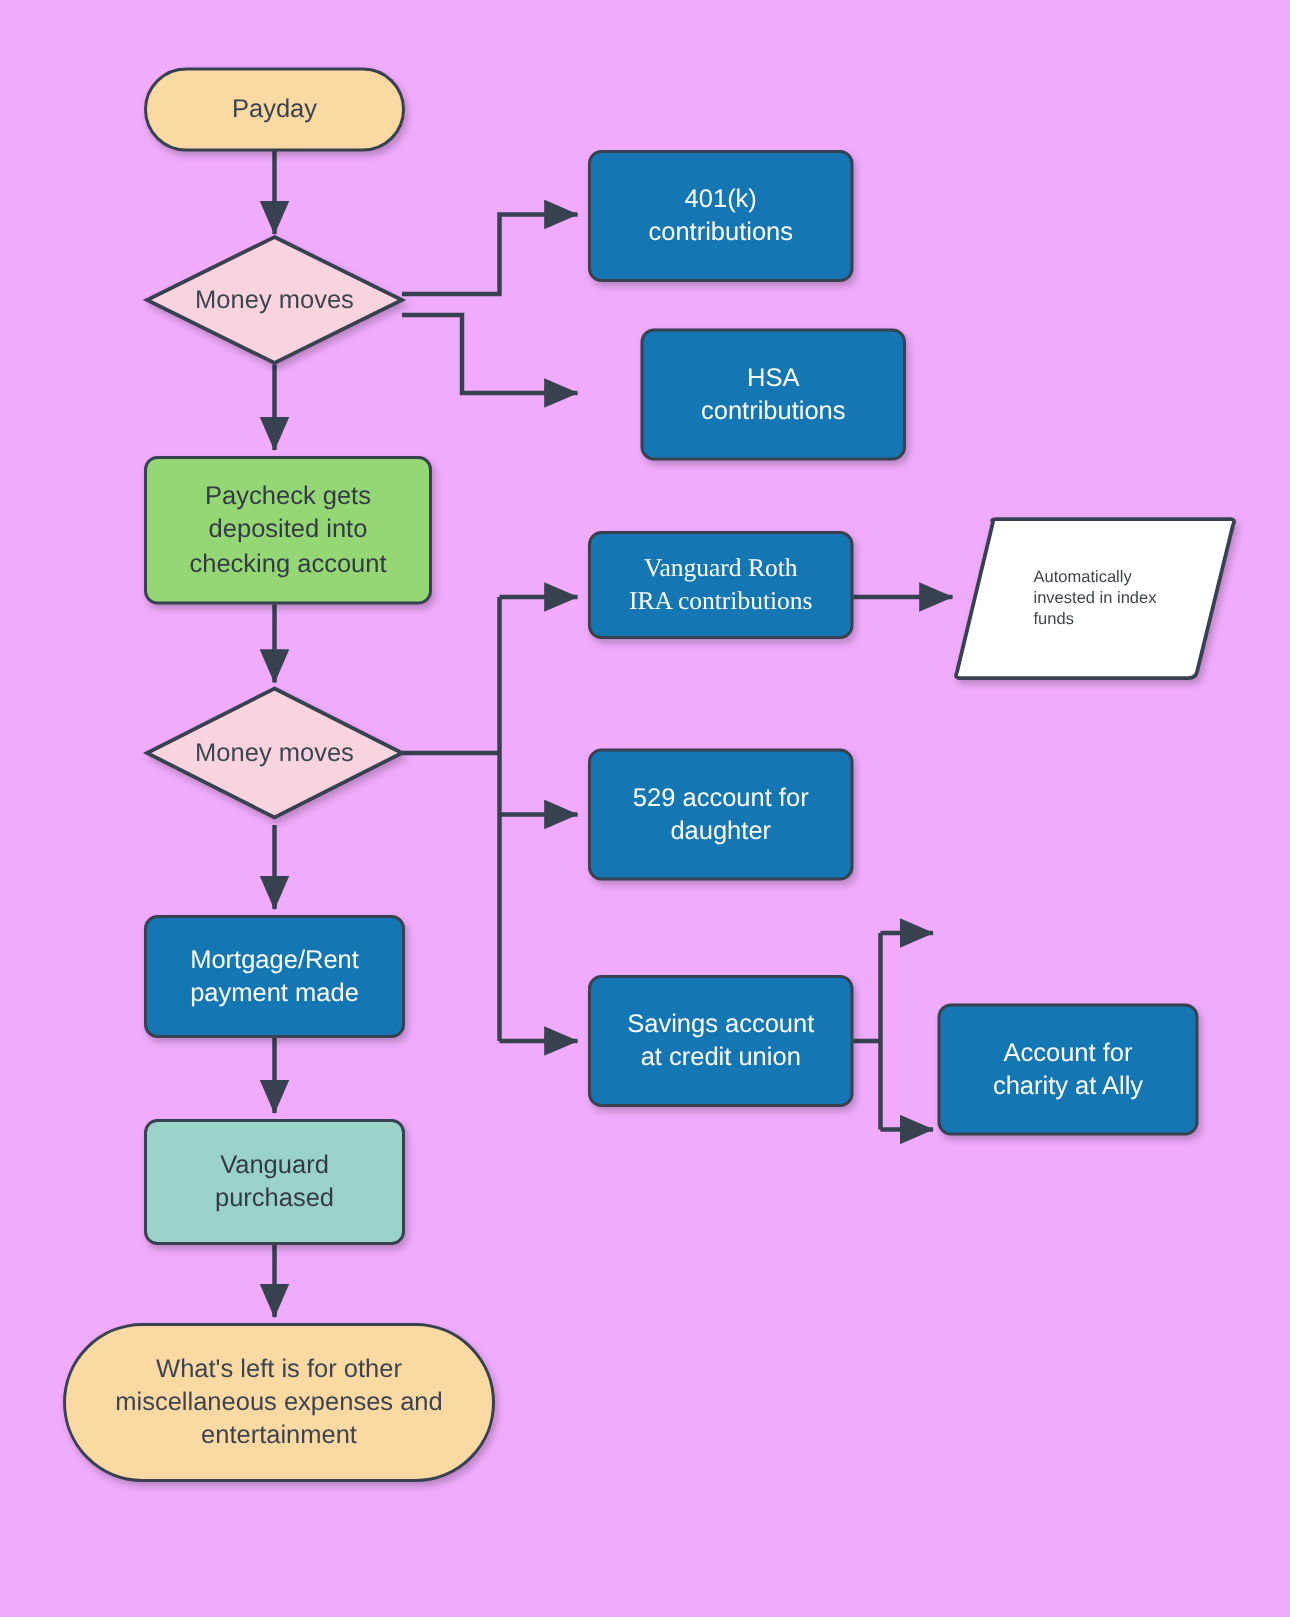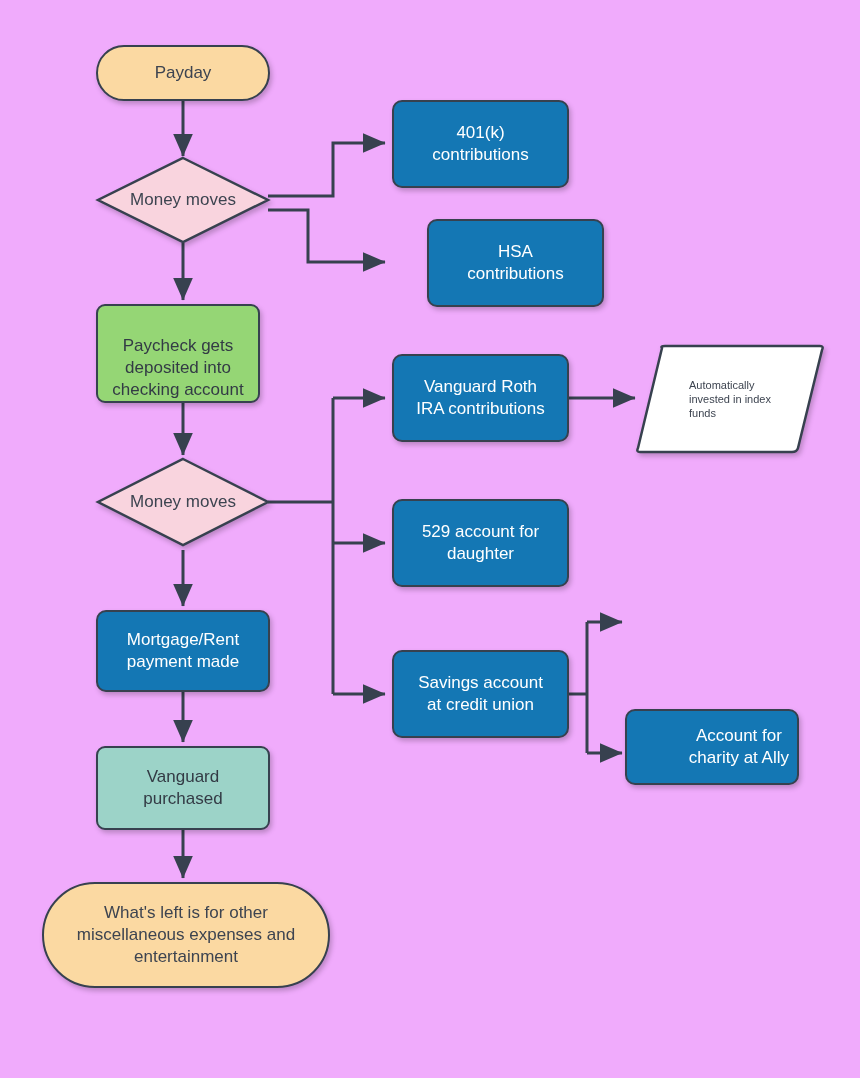--- a/index.html
+++ b/index.html
@@ -36,21 +36,21 @@
     border: 2.5px solid #37414f;
     filter: drop-shadow(2px 3px 2.5px rgba(0,0,0,0.22));
   }
   .node .lbl {
     display: block;
     padding: 0 8px;
     white-space: pre-line;
   }
   .rect { border-radius: 9px; }
   .oval { border-radius: 999px; }
-  .blue   { background: #1477b4; color: #ffffff; border-radius: 10px; }
+  .blue   { background: #1477b4; color: #ffffff; }
   .orange { background: #fbd9a2; color: #3d4450; }
   .green  { background: #95d675; color: #333b45; }
   .teal   { background: #9cd3c8; color: #333b45; }
   .pinkwrap {
     position: absolute;
     filter: drop-shadow(2px 3px 2.5px rgba(0,0,0,0.22));
   }
   .pinkwrap svg { position: absolute; left: 0; top: 0; overflow: visible; }
   .pinkwrap .dlabel {
     position: absolute;
@@ -140,34 +140,34 @@
   <div class="node rect blue" style="left:392px; top:100px; width:177px; height:88px;">
     <span class="lbl">401(k)
 contributions</span>
   </div>
 
   <div class="node rect blue" style="left:392px; top:219px; width:177px; height:88px;margin-left:35px;">
     <span class="lbl">HSA
 contributions</span>
   </div>
 
-  <div class="node rect green" style="left:96px; top:304px; width:164px; height:99px;align-items:flex-end;">
+  <div class="node rect green" style="left:96px; top:304px; width:192px; height:99px;">
     <span class="lbl">Paycheck gets
 deposited into
 checking account</span>
   </div>
 
   <div class="pinkwrap" style="left:96px; top:457px; width:174px; height:90px;">
     <svg width="174" height="90" viewBox="0 0 174 90">
       <polygon points="87,2 172,45 87,88 2,45" fill="#f9d4de" stroke="#37414f" stroke-width="2.5" stroke-linejoin="miter"></polygon>
     </svg>
     <div class="dlabel">Money moves</div>
   </div>
 
-  <div class="node rect blue" style="left:392px; top:354px; width:177px; height:88px;">
+  <div class="node rect blue" style="left:392px; top:354px; width:177px; height:72px;font-family:Liberation Serif, serif;">
     <span class="lbl">Vanguard Roth
 IRA contributions</span>
   </div>
 
   <div class="parawrap" style="left:634px; top:344px; width:192px; height:110px;">
     <svg width="192" height="110" viewBox="0 0 192 110">
       <path d="M28,4 Q26,2 31,2 L186,2 Q190,2 188,6 L164,104 Q163,108 158,108 L6,108 Q2,108 4,104 Z" fill="#ffffff" stroke="#37414f" stroke-width="2.5" stroke-linejoin="round"></path>
     </svg>
     <div class="plabel">Automatically
 invested in index
@@ -178,21 +178,21 @@
     <span class="lbl">529 account for
 daughter</span>
   </div>
 
   <div class="node rect blue" style="left:392px; top:650px; width:177px; height:88px;">
     <span class="lbl">Savings account
 at credit union</span>
   </div>
 
 
-  <div class="node rect blue" style="left:625px; top:709px; width:174px; height:76px;justify-content:flex-end;">
+  <div class="node rect blue" style="left:625px; top:669px; width:174px; height:88px;">
     <span class="lbl">Account for
 charity at Ally</span>
   </div>
 
   <div class="node rect blue" style="left:96px; top:610px; width:174px; height:82px;">
     <span class="lbl">Mortgage/Rent
 payment made</span>
   </div>
 
   <div class="node rect teal" style="left:96px; top:746px; width:174px; height:84px;">

